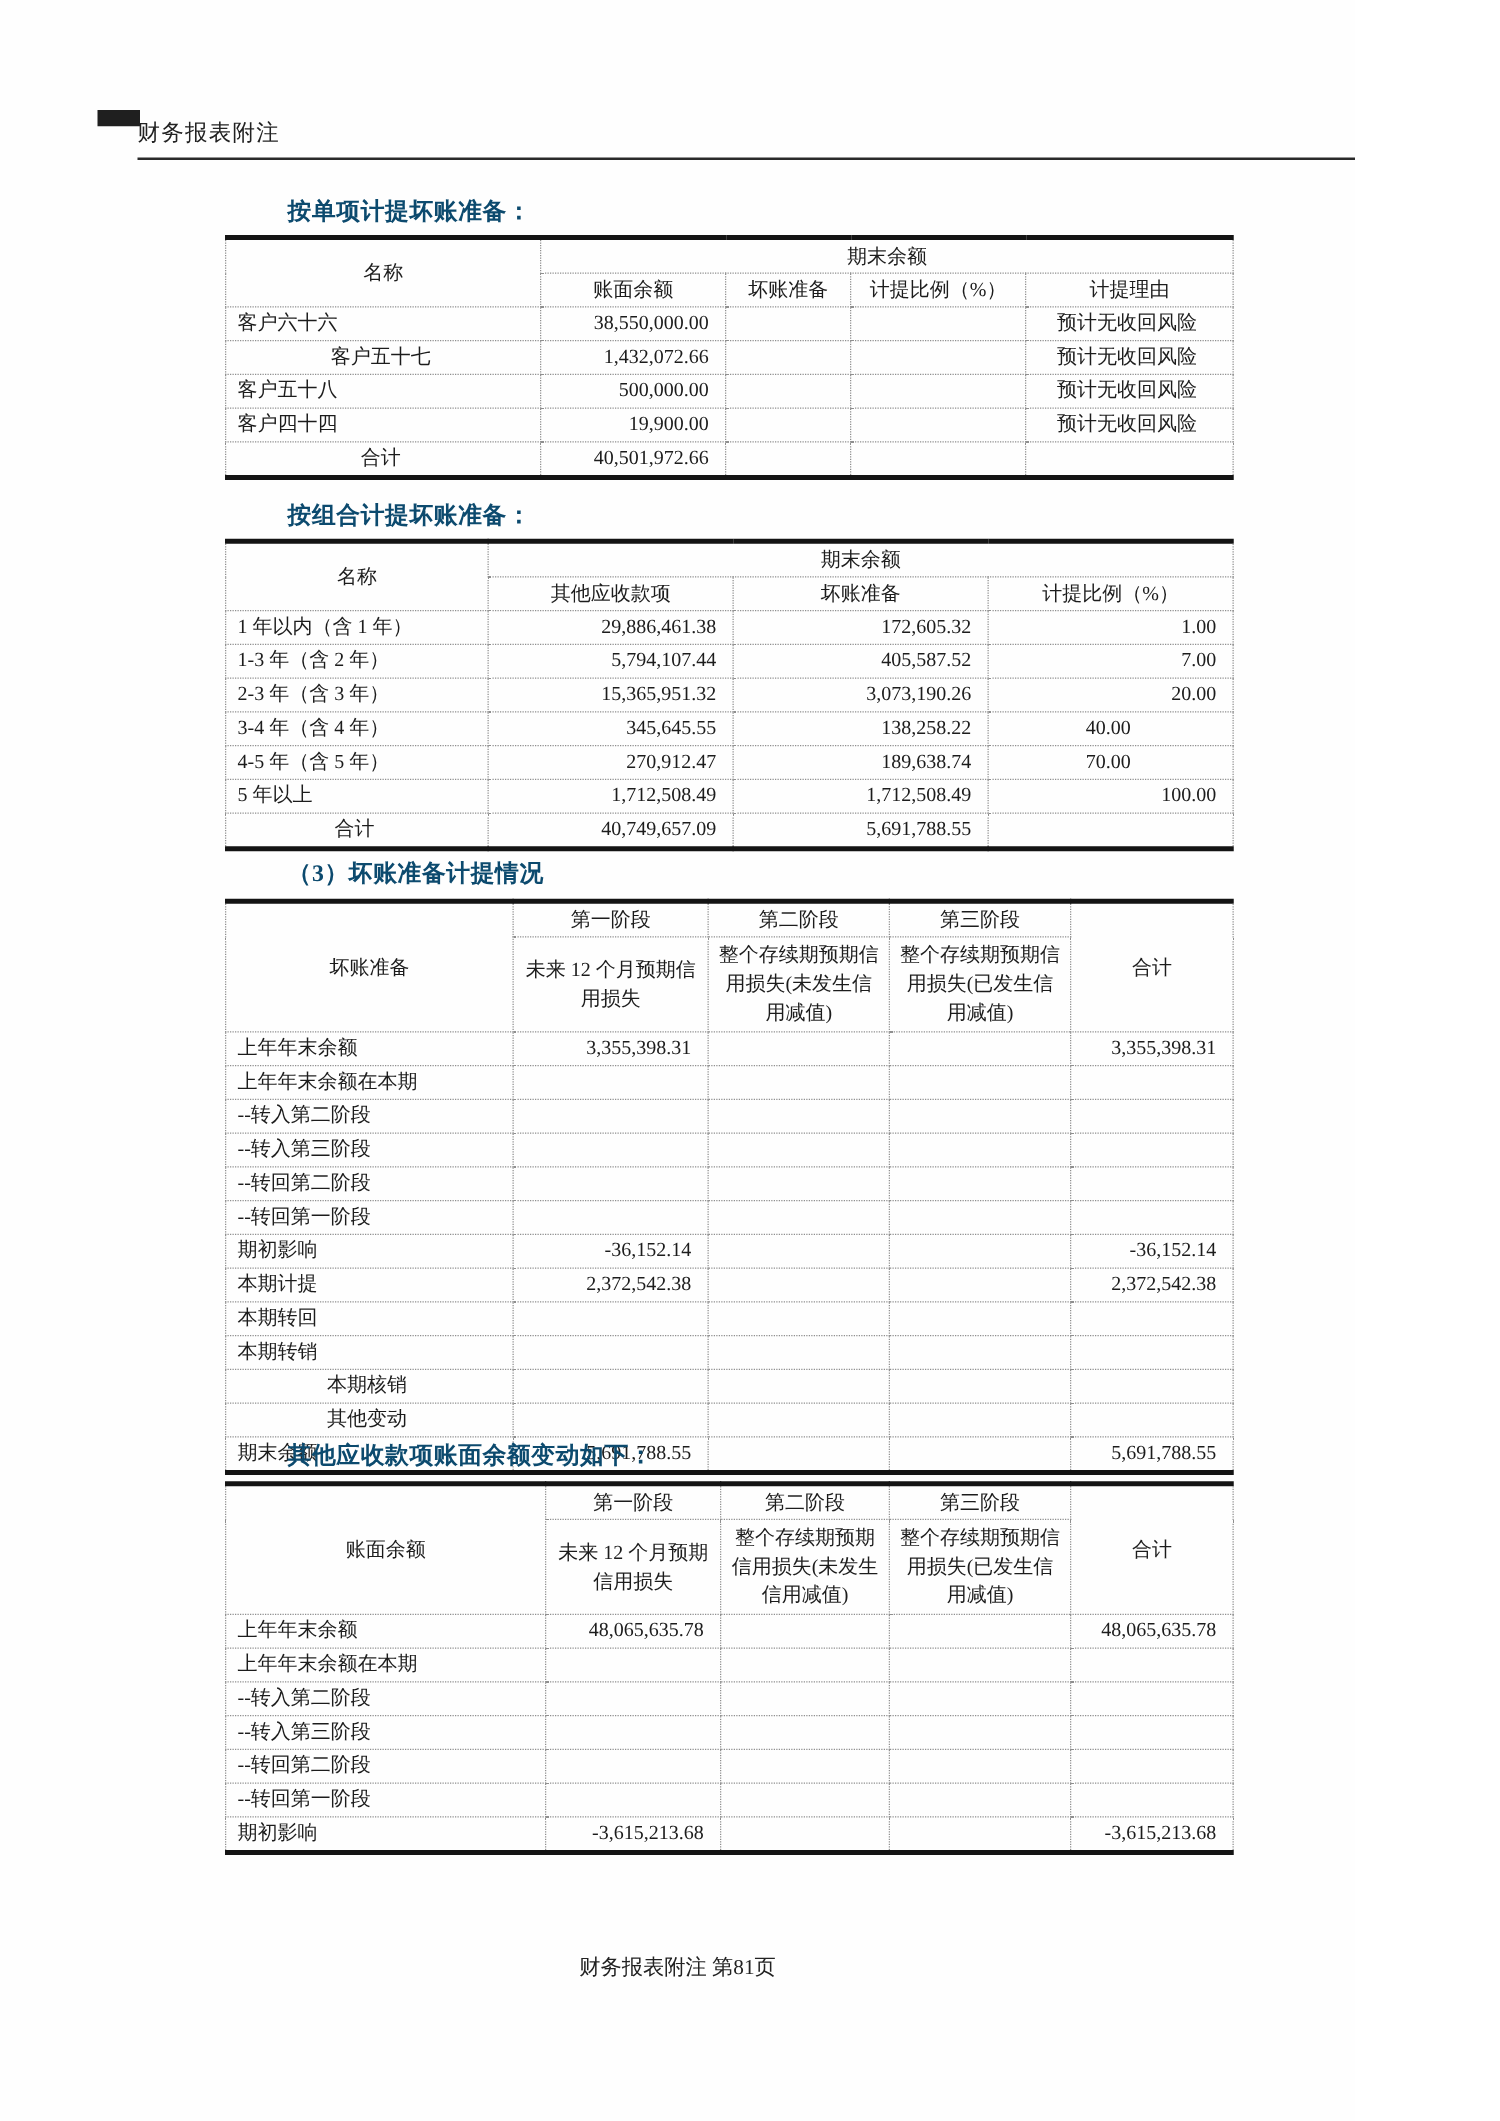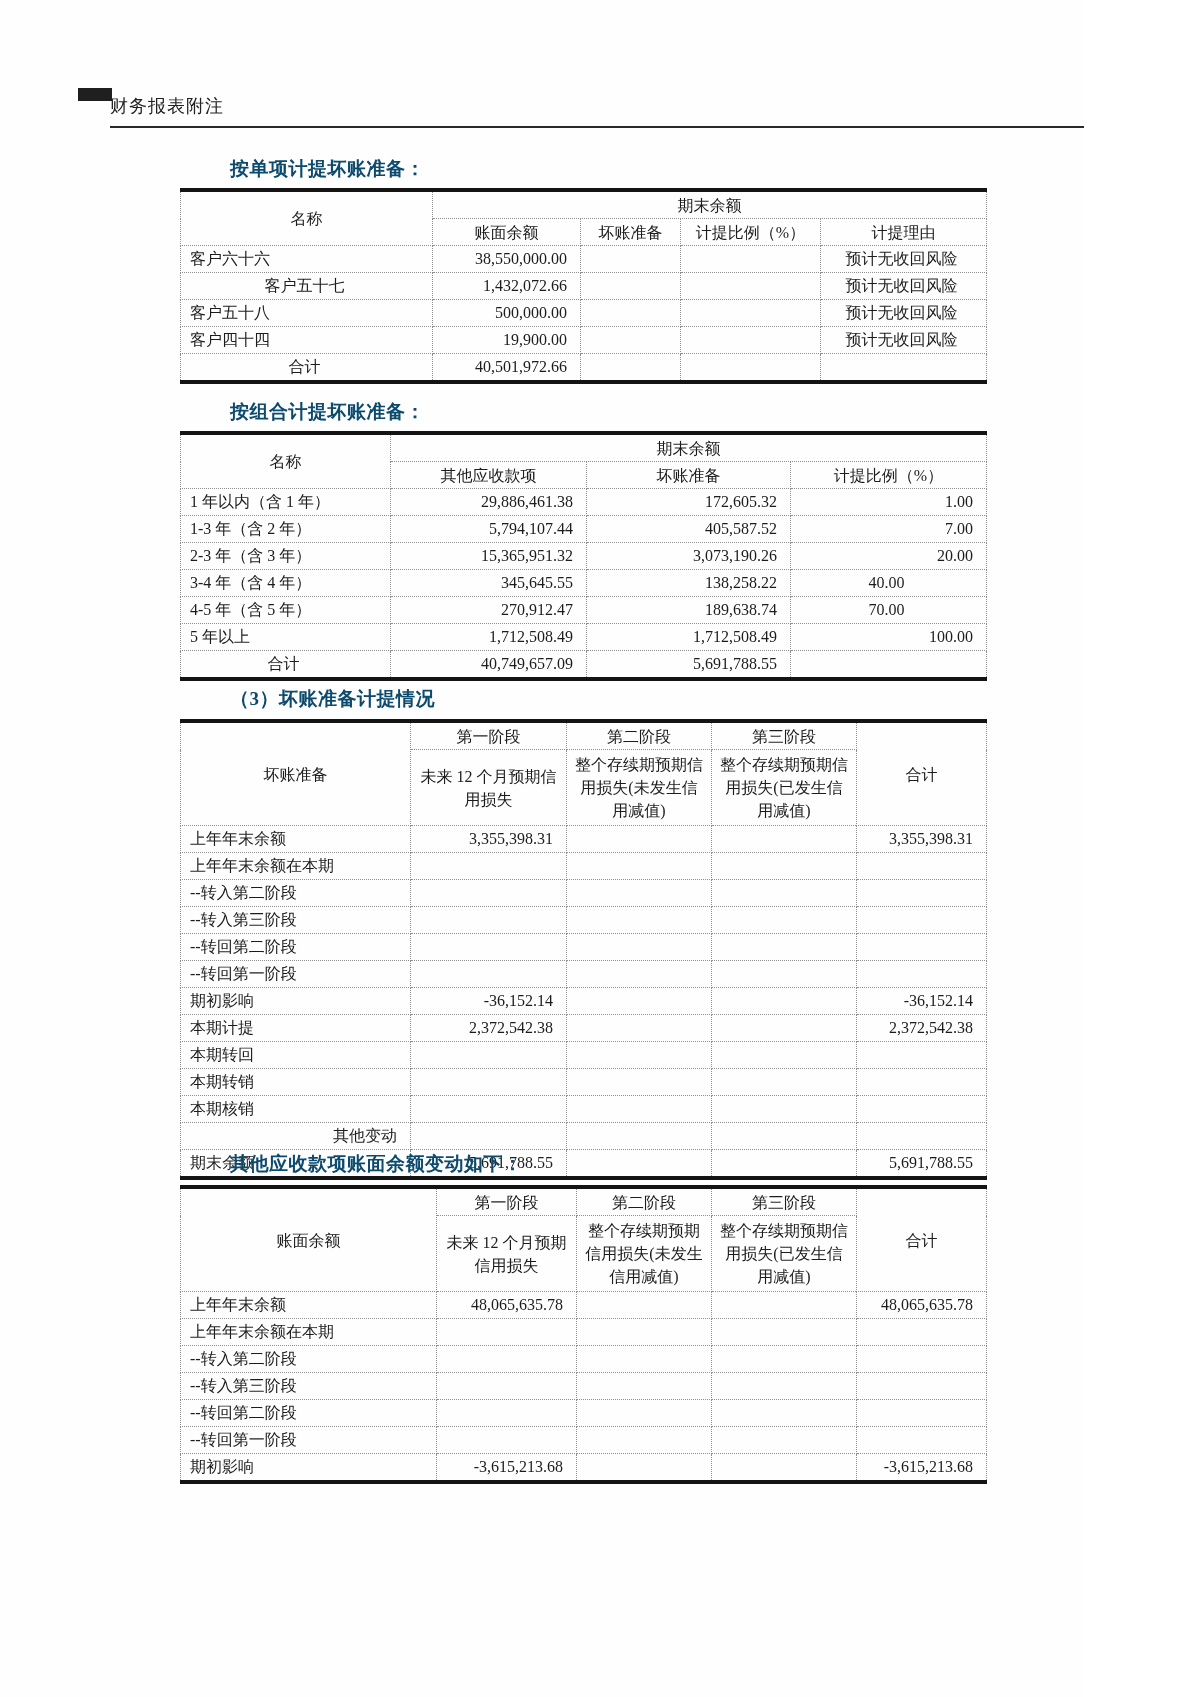--- a/index.html
+++ b/index.html
@@ -245,28 +245,28 @@
           <td style="text-align: right;"></td>
         </tr>
         <tr>
           <td style="text-align: left;">本期转销</td>
           <td style="text-align: right;"></td>
           <td style="text-align: right;"></td>
           <td style="text-align: right;"></td>
           <td style="text-align: right;"></td>
         </tr>
         <tr>
-          <td style="text-align: left;">本期核销</td>
-          <td style="text-align: right;"></td>
-          <td style="text-align: right;"></td>
-          <td style="text-align: right;"></td>
-          <td style="text-align: right;"></td>
-        </tr>
-        <tr>
-          <td style="text-align: right;">其他变动</td>
+          <td style="text-align: center;">本期核销</td>
+          <td style="text-align: right;"></td>
+          <td style="text-align: right;"></td>
+          <td style="text-align: right;"></td>
+          <td style="text-align: right;"></td>
+        </tr>
+        <tr>
+          <td style="text-align: center;">其他变动</td>
           <td style="text-align: right;"></td>
           <td style="text-align: right;"></td>
           <td style="text-align: right;"></td>
           <td style="text-align: right;"></td>
         </tr>
         <tr>
           <td style="text-align: left;">期末余额</td>
           <td style="text-align: right;">5,691,788.55</td>
           <td style="text-align: right;"></td>
           <td style="text-align: right;"></td>
@@ -344,14 +344,15 @@
         <tr>
           <td style="text-align: left;">期初影响</td>
           <td style="text-align: right;">-3,615,213.68</td>
           <td style="text-align: right;"></td>
           <td style="text-align: right;"></td>
           <td style="text-align: right;">-3,615,213.68</td>
         </tr>
       </tbody>
   </table>
 
+  <div class="doc-footer">财务报表附注 第81页</div>
 
 </div>
 
 </body></html>

